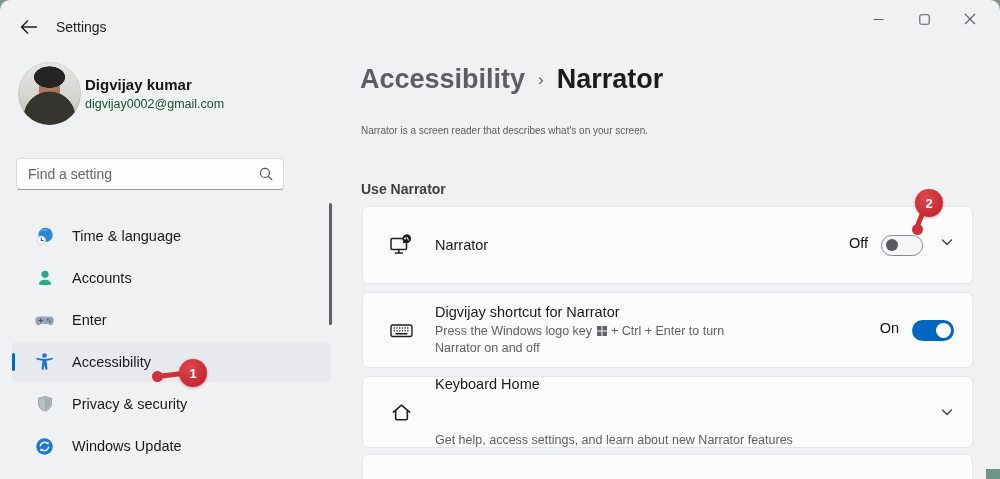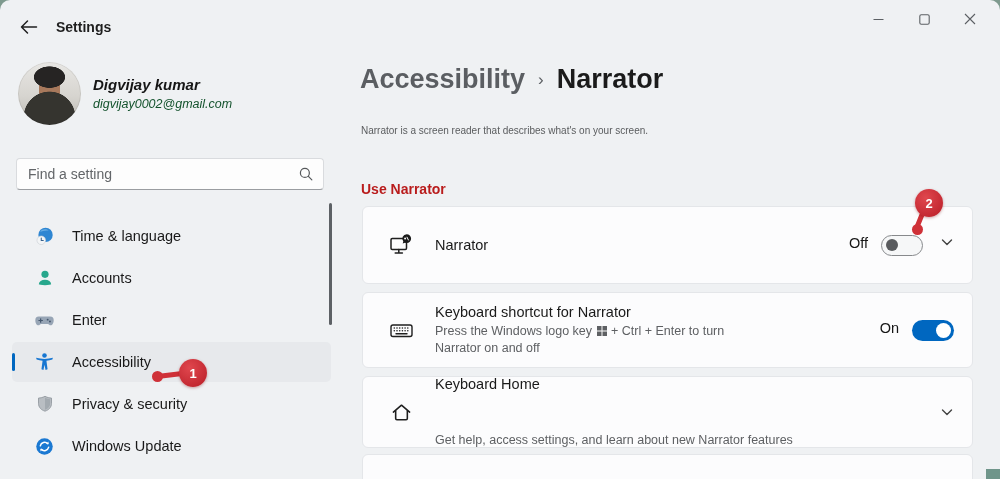--- a/index.html
+++ b/index.html
@@ -9,42 +9,42 @@
     font-family:"Liberation Sans","DejaVu Sans",sans-serif;
     -webkit-font-smoothing:antialiased;
   }
   .window{
     position:absolute;inset:0;
     background:#eff1f3;
     border-radius:10px 10px 0 0;
     overflow:hidden;
   }
   
-  .titlebar{position:absolute;top:0;left:0;right:7px;height:46px;font-weight:bold;}
+  .titlebar{position:absolute;top:0;left:0;right:7px;height:46px;}
   .back-btn{position:absolute;left:16px;top:16px;width:24px;height:22px;display:flex;align-items:center;justify-content:center;cursor:default;}
   .win-title{position:absolute;left:56px;top:19px;font-size:14px;color:#1e1e1e;}
   .win-controls{position:absolute;right:0;top:0;height:38px;display:flex;}
   .win-btn{width:46px;height:38px;display:flex;align-items:center;justify-content:center;}
   
   .sidebar{position:absolute;left:0;top:46px;bottom:0;width:345px;}
   .profile{position:absolute;left:18px;top:16px;display:flex;align-items:center;}
   .avatar{
     width:63px;height:63px;border-radius:50%;
     background:
       radial-gradient(circle at 50% 88%, #35342f 0 40%, rgba(0,0,0,0) 41%),
       radial-gradient(ellipse 16px 11px at 50% 24%, #262423 0 95%, rgba(0,0,0,0) 100%),
       radial-gradient(ellipse 11px 15px at 50% 43%, #a8795c 0 95%, rgba(0,0,0,0) 100%),
       linear-gradient(180deg,#e8e7e4 0%,#d6d4cf 55%,#b9b6af 100%);
     box-shadow:0 0 0 1px rgba(0,0,0,.08) inset;
   }
-  .profile-text{margin-left:12px;font-style:italic;}
+  .profile-text{margin-left:4px;}
   .profile-name{font-size:15px;font-weight:700;color:#161616;margin-bottom:4px;}
   .profile-email{font-size:12.5px;color:#14532d;text-align:center;}
   .searchbox{
-    position:absolute;left:16px;top:112px;width:308px;height:32px;
+    position:absolute;left:16px;top:112px;width:268px;height:32px;
     background:#fdfdfd;border:1px solid #d9dbde;border-bottom-color:#9a9da1;
     border-radius:4px;display:flex;align-items:center;box-sizing:border-box;
   }
   .searchbox input{
     flex:1;border:none;outline:none;background:transparent;
     font-family:inherit;font-size:14px;color:#1a1a1a;padding:0 8px 0 11px;
   }
   .searchbox input::placeholder{color:#636669;}
   .search-icon{width:26px;display:flex;align-items:center;justify-content:center;margin-right:4px;}
   .nav{position:absolute;left:0;top:168px;right:0;}
@@ -63,21 +63,21 @@
     position:absolute;right:13px;top:157px;width:3px;height:122px;
     background:#5d6165;border-radius:2px;
   }
   
   .main{position:absolute;left:360px;top:46px;right:0;bottom:0;}
   .breadcrumb{position:absolute;left:0;top:18px;display:flex;align-items:baseline;white-space:nowrap;}
   .crumb-parent{font-size:27px;font-weight:600;color:#5b5e62;}
   .crumb-sep{font-size:17px;color:#5b5e62;margin:0 13px;position:relative;top:-3px;}
   .crumb-current{font-size:27px;font-weight:700;color:#1b1b1b;}
   .page-desc{position:absolute;left:1px;top:79px;font-size:10px;color:#5a5c5e;}
-  .section-title{position:absolute;left:1px;top:135px;font-size:14px;font-weight:700;color:#b91c1c;}
+  .section-title{position:absolute;left:1px;top:135px;font-size:14px;font-weight:700;color:#404040;}
   .card{
     position:absolute;left:2px;width:611px;background:#fcfcfd;
     border:1px solid #e4e6e9;border-radius:6px;box-sizing:border-box;
     display:flex;align-items:center;padding:0 18px 0 24px;
   }
   .card-1{top:160px;height:78px;}
   .card-2{top:246px;height:76px;}
   .card-3{top:330px;height:72px;}
   .card-4{top:408px;height:60px;border-radius:6px 6px 0 0;}
   .card-icon{width:28px;display:flex;align-items:center;justify-content:center;flex-shrink:0;}
@@ -284,21 +284,21 @@
               <circle cx="9.0" cy="13.7" r=".8"></circle>
               <circle cx="11.7" cy="13.7" r=".8"></circle>
               <circle cx="14.4" cy="13.7" r=".8"></circle>
               <circle cx="17.1" cy="13.7" r=".8"></circle>
               <circle cx="19.8" cy="13.7" r=".8"></circle>
           </g>
           <path d="M8 16.8h11" stroke="#1f1f1f" stroke-width="1.4" stroke-linecap="round"></path>
         </svg>
       </span>
       <div class="card-text">
-        <div class="card-title">Keyboard shortcut for Narrator</div>
+        <div class="card-title">Digvijay shortcut for Narrator</div>
         <div class="card-sub">
           <span>Press the Windows logo key</span>
           <span class="winlogo">
             <svg width="10" height="10" viewBox="0 0 10 10" fill="#5e6063">
               <rect x="0" y="0" width="4.5" height="4.5"></rect>
                 <rect x="5.5" y="0" width="4.5" height="4.5"></rect>
               <rect x="0" y="5.5" width="4.5" height="4.5"></rect>
                 <rect x="5.5" y="5.5" width="4.5" height="4.5"></rect>
             </svg>
           </span>

